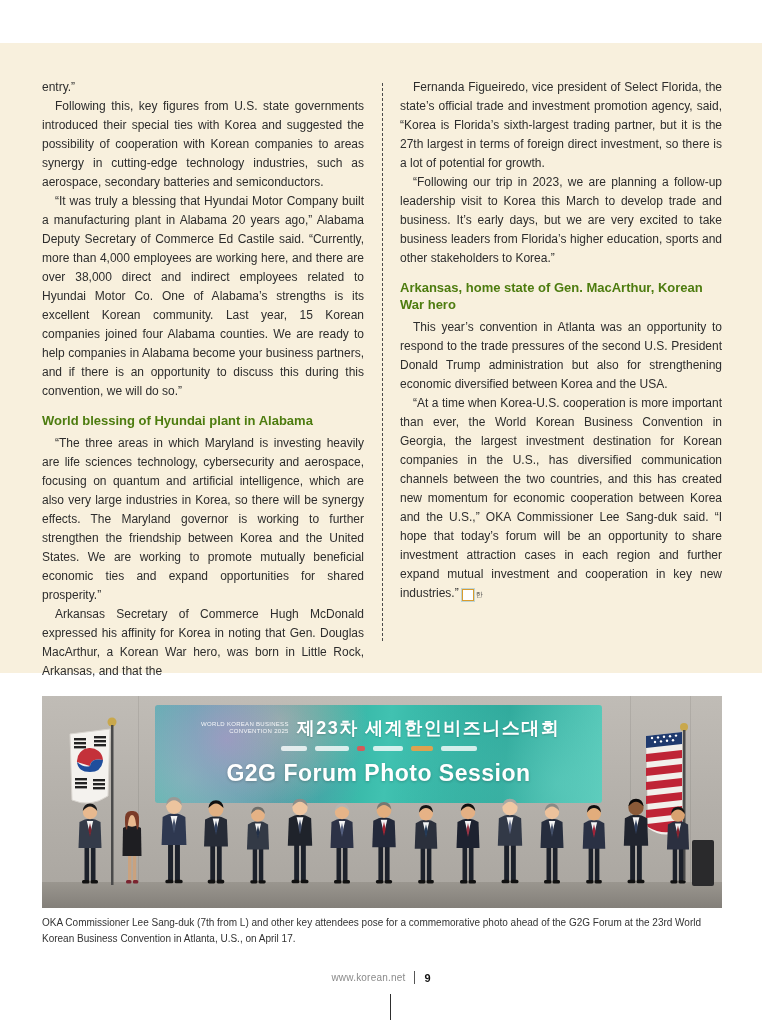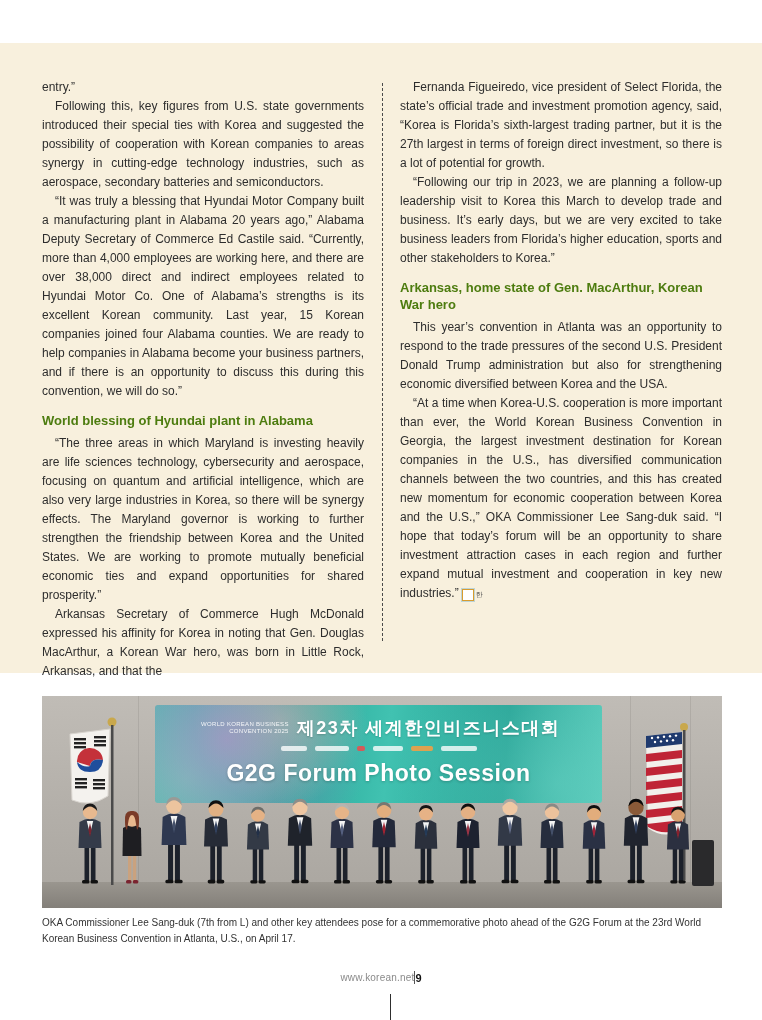--- a/index.html
+++ b/index.html
@@ -118,21 +118,21 @@
     margin-top:7px;
     width:680px;
     font-size:10px;
     line-height:16px;
     color:#333;
   }
 
   
   .footer {
     position:absolute; left:0; top:971px; width:762px;
-    display:flex; justify-content:center; align-items:center; 
+    display:flex; justify-content:center; align-items:center; gap:9px;
     font-size:10px;
   }
   .footer .site { color:#8a8a8a; letter-spacing:.2px; }
   .footer .vbar { width:1px; height:13px; background:#555; }
   .footer .pageno { font-size:11px; font-weight:bold; color:#111; }
   .fold-mark {
     position:absolute; left:390px; bottom:0; width:1px; height:26px;
     background:#2e2e2e;
   }
 </style>

